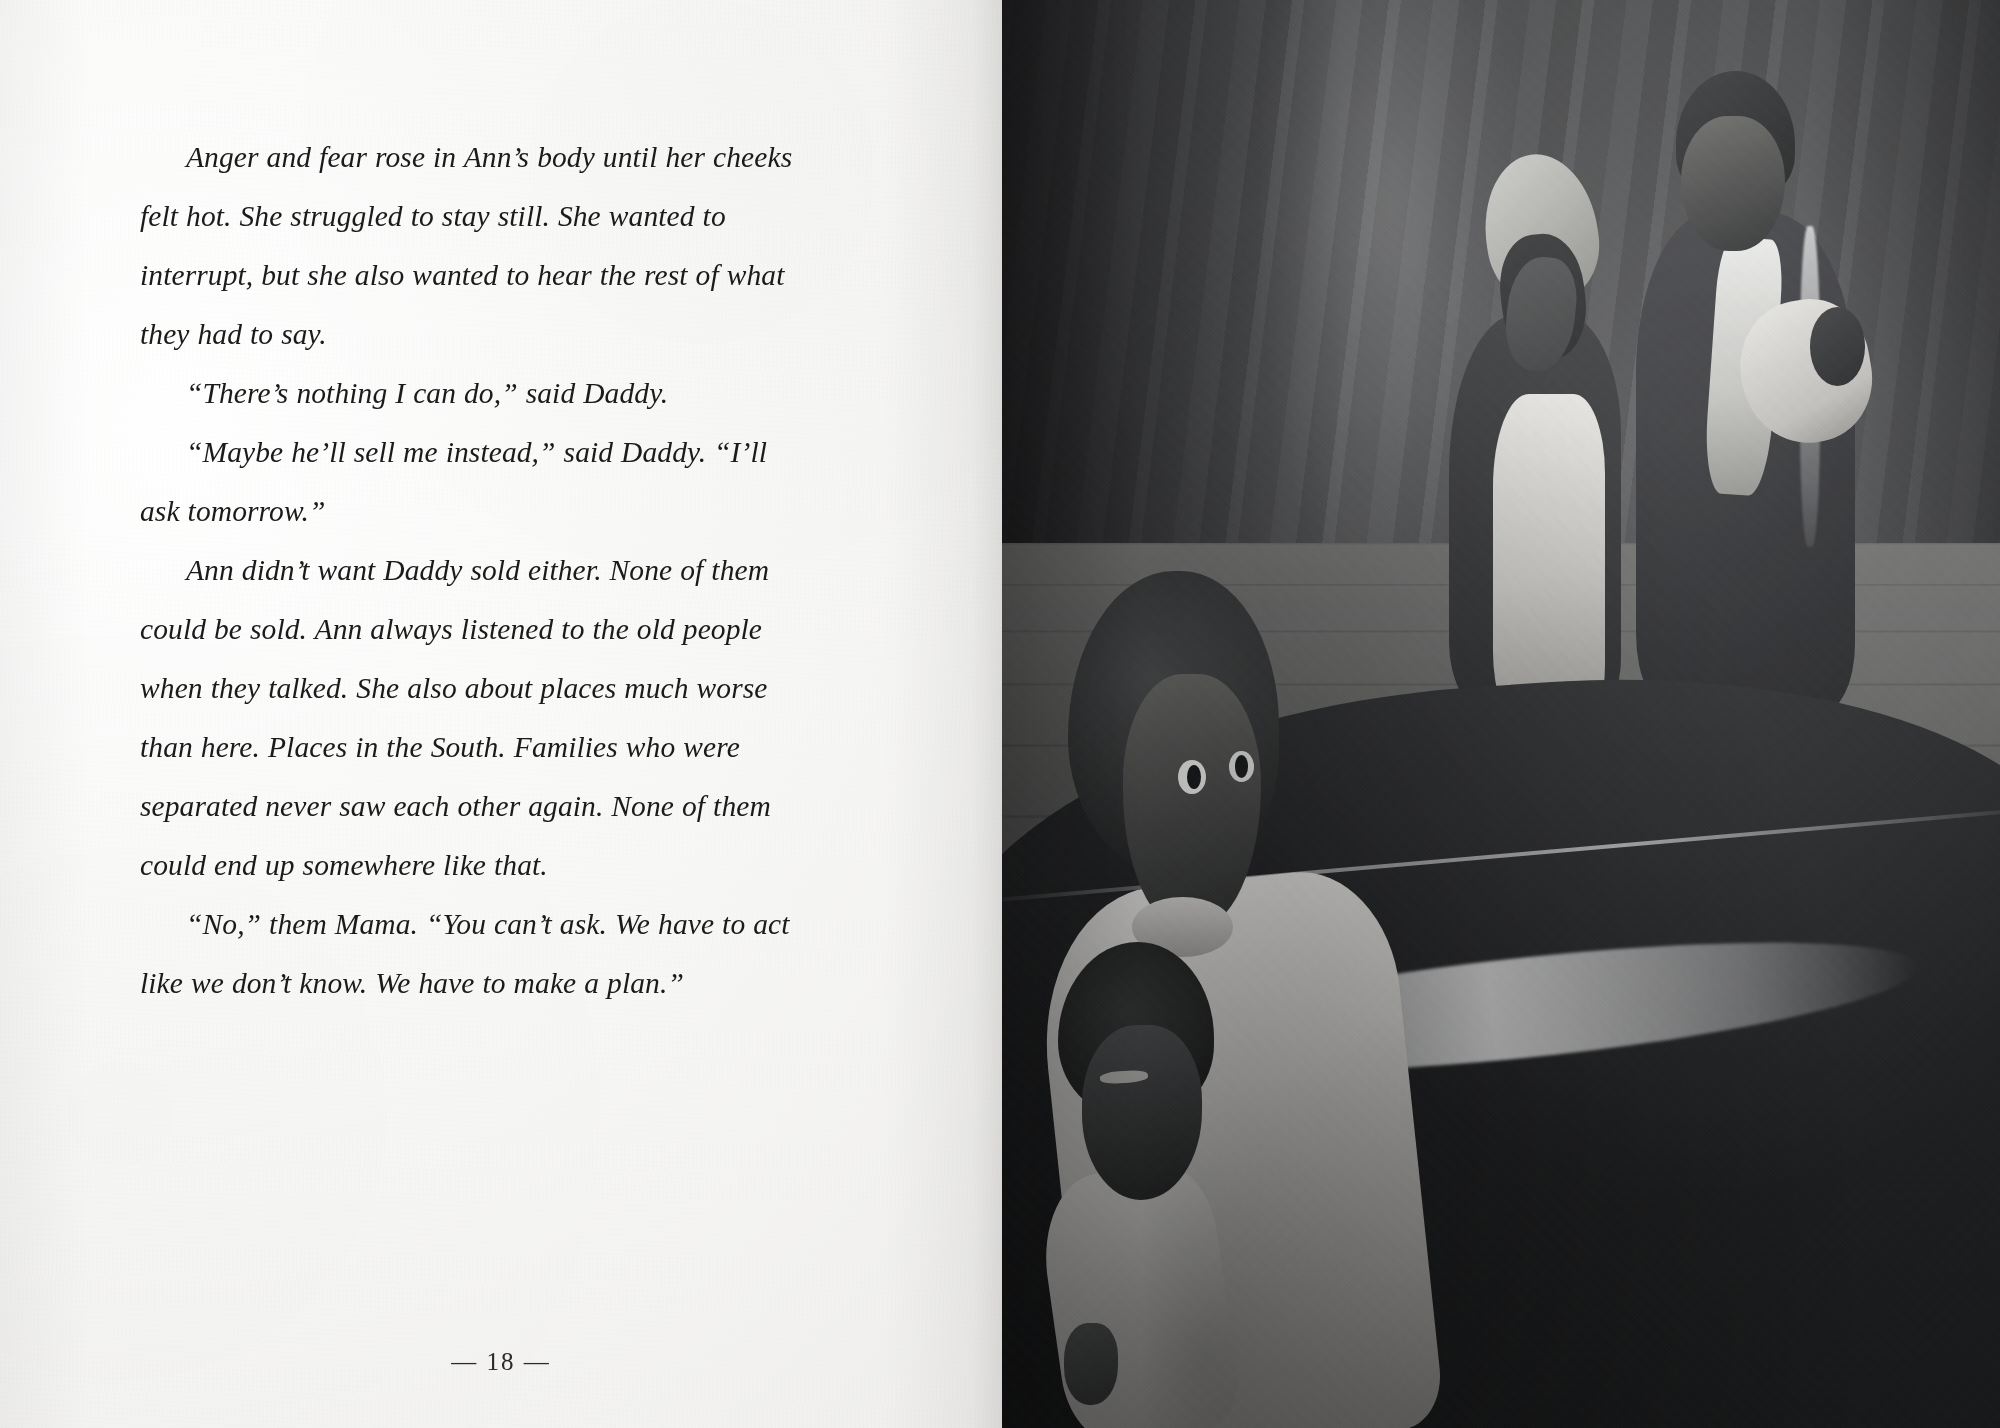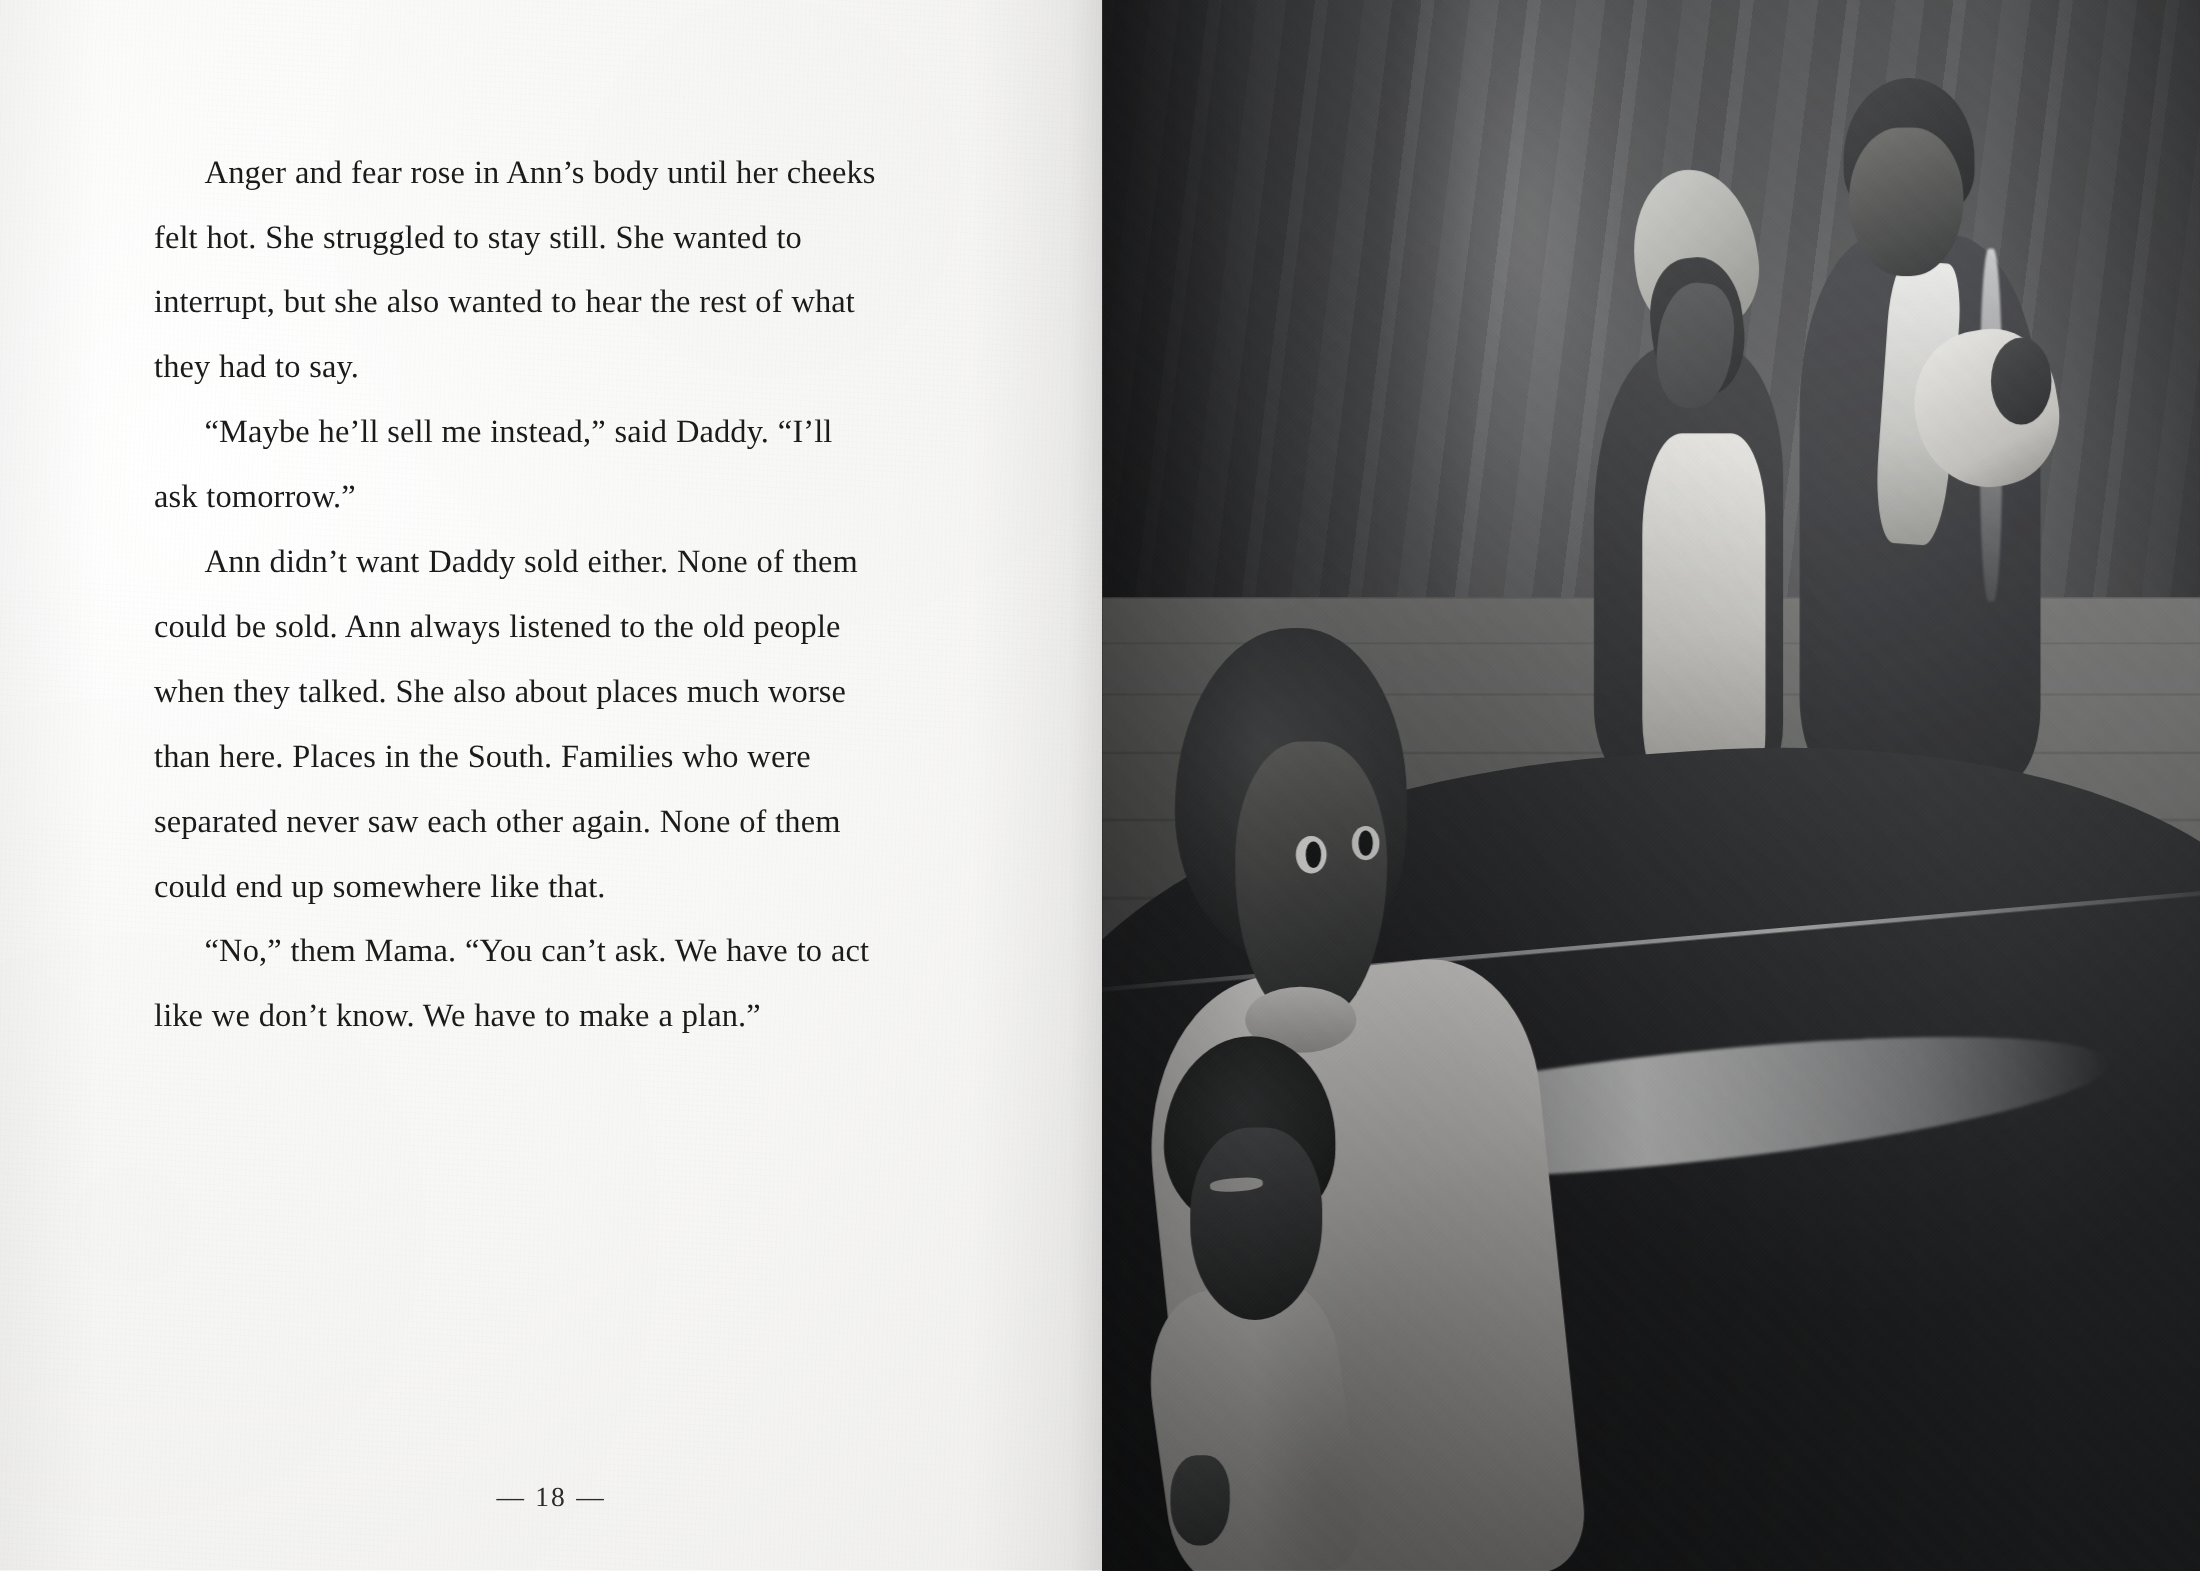--- a/index.html
+++ b/index.html
@@ -60,20 +60,21 @@
     width: 90px; height: 100%;
     pointer-events: none;
     background: linear-gradient(to left, rgba(0,0,0,0) 0%, rgba(0,0,0,0.035) 100%);
   }
 
   .text-block {
     position: absolute;
     left: 140px;
     top: 128px;
     width: 660px;
+    font-style: italic;
   }
   .text-block p {
     margin: 0;
     font-size: 29.5px;
     line-height: 59px;
     color: #1b1b1b;
     text-indent: 46px;
     letter-spacing: 0.1px;
     word-spacing: 0.5px;
   }
@@ -439,20 +440,21 @@
 <body>
 
 <div class="spread">
 
   <div class="page-left">
     <div class="paper-grain"></div>
     <div class="edge-shadow-left"></div>
 
     <div class="text-block">
       <p>Anger and fear rose in Ann’s body until her cheeks felt hot. She struggled to stay still. She wanted to interrupt, but she also wanted to hear the rest of what they had to say.</p>
+      <p>“There’s nothing I can do,” said Daddy.</p>
       <p>“Maybe he’ll sell me instead,” said Daddy. “I’ll ask tomorrow.”</p>
       <p>Ann didn’t want Daddy sold either. None of them could be sold. Ann always listened to the old people when they talked. She also about places much worse than here. Places in the South. Families who were separated never saw each other again. None of them could end up somewhere like that.</p>
       <p>“No,” them Mama. “You can’t ask. We have to act like we don’t know. We have to make a plan.”</p>
     </div>
 
     <div class="folio">— 18 —</div>
     <div class="gutter-shadow"></div>
   </div>
 
   <div class="page-right">

